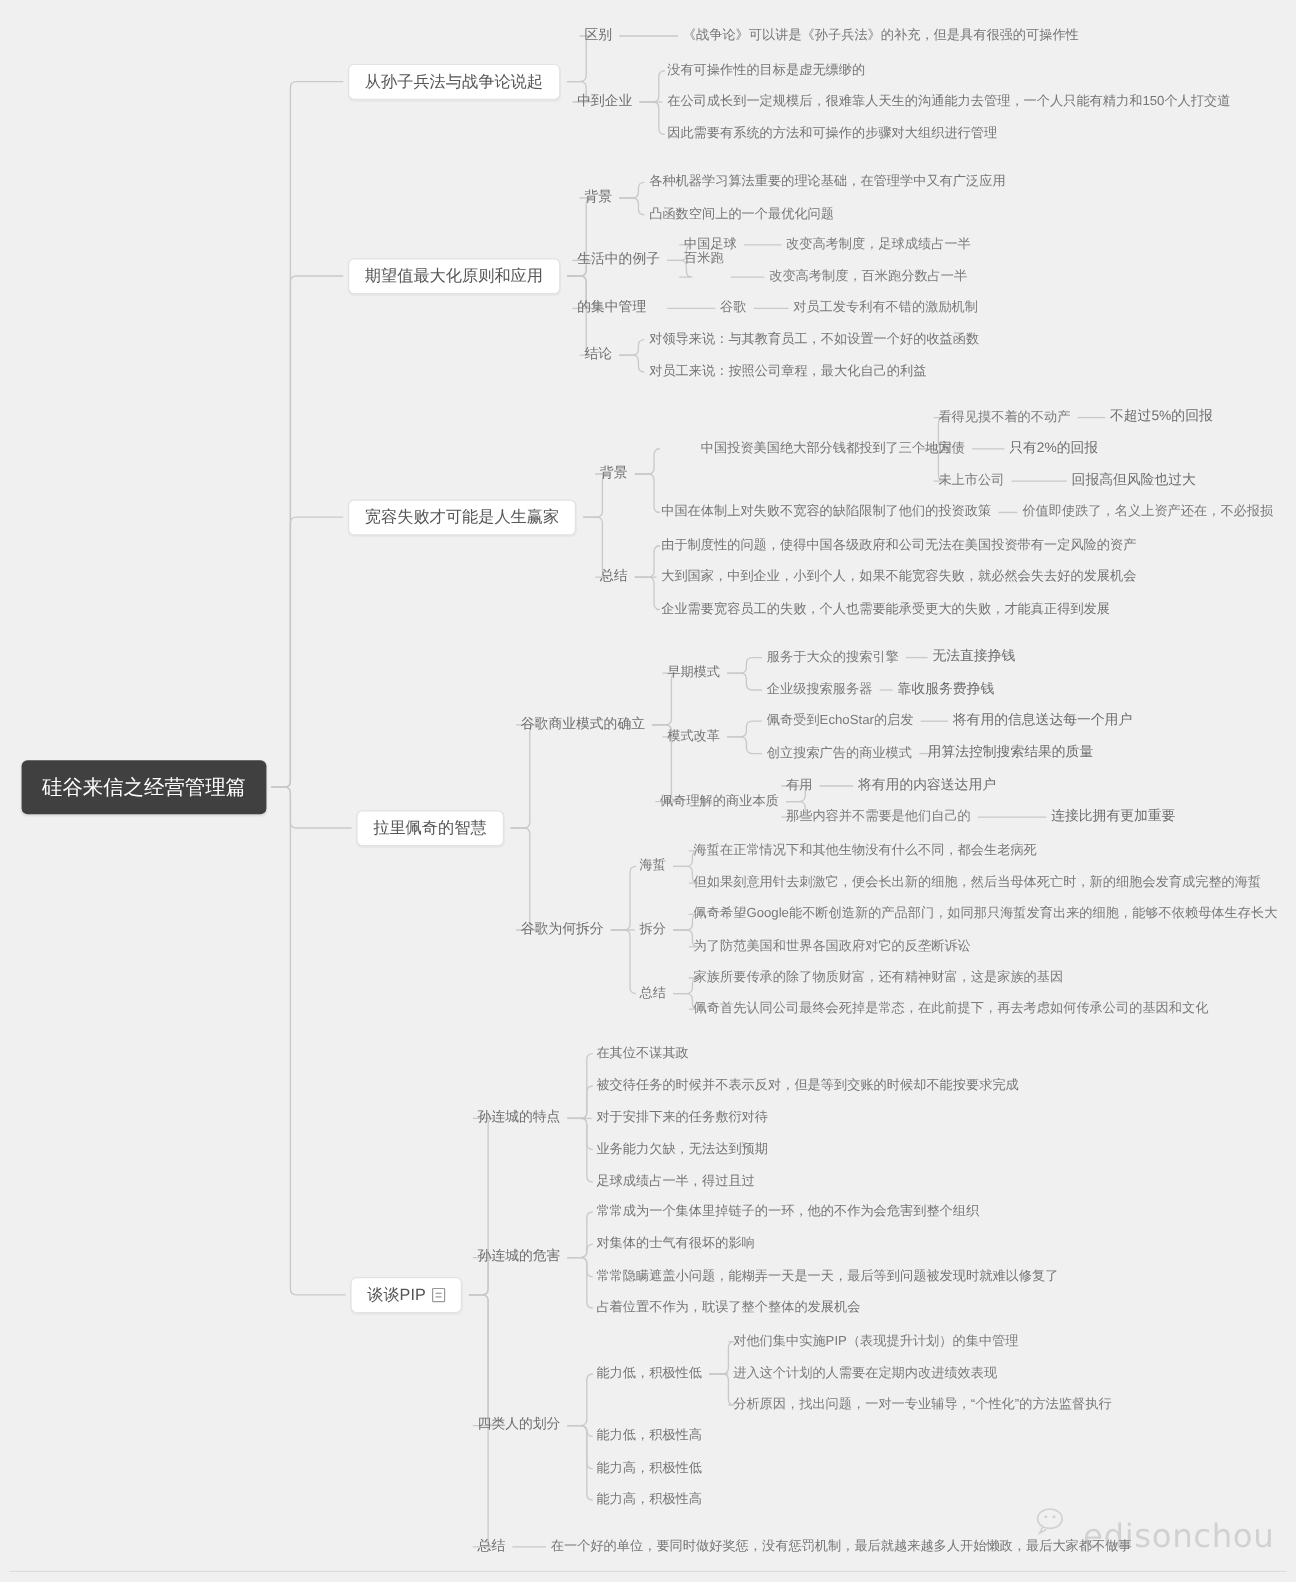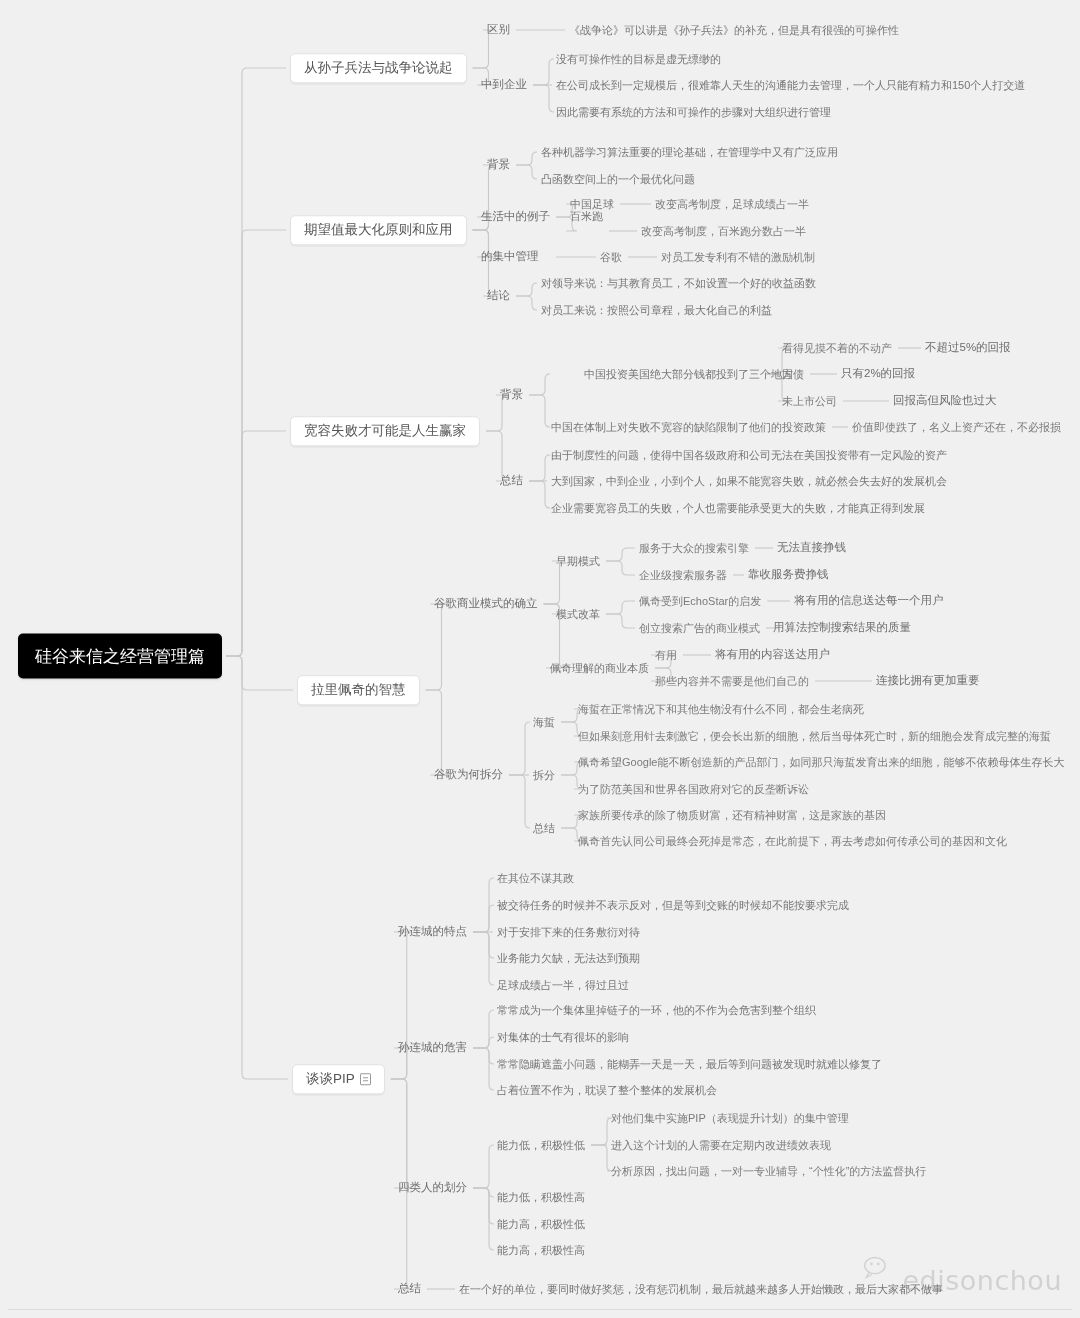--- a/index.html
+++ b/index.html
@@ -186,21 +186,21 @@
       <path d="M 591 1145 H 602 Q 607 1145 607 1140 V 1123 Q 607 1118 612 1118 H 607"></path>
       <path d="M 591 1145 L 607 1145"></path>
       <path d="M 591 1145 H 602 Q 607 1145 607 1150 V 1166 Q 607 1171 612 1171 H 607"></path>
       <path d="M 473 1188 H 484 Q 489 1188 489 1193 V 1192 Q 489 1197 494 1197 H 493"></path>
       <path d="M 473 1188 H 484 Q 489 1188 489 1193 V 1219 Q 489 1224 494 1224 H 493"></path>
       <path d="M 473 1188 H 484 Q 489 1188 489 1193 V 1245 Q 489 1250 494 1250 H 493"></path>
       <path d="M 390.765625 1079 H 401.765625 Q 406.765625 1079 406.765625 1084 V 1284 Q 406.765625 1289 411.765625 1289 H 394"></path>
       <path d="M 427 1289 L 455 1289"></path>
     </svg>
 
-  <div id="root" style="left: 18px; top: 656px; background: #000000;">
+  <div id="root" style="left: 18px; top: 656px; background: #404040;">
     <span>硅谷来信之经营管理篇</span>
   </div>
 
   <div id="nodes">
       <div class="node lvl1" style="left: 290px; top: 68px;"><span>从孙子兵法与战争论说起</span></div>
       <div class="node lvl2" style="left: 487px; top: 30px;"><span>区别</span></div>
       <div class="node lvl3" style="left: 569px; top: 30px;"><span>《战争论》可以讲是《孙子兵法》的补充，但是具有很强的可操作性</span></div>
       <div class="node lvl2" style="left: 481px; top: 85px;"><span>中到企业</span></div>
       <div class="node lvl3" style="left: 556px; top: 59px;"><span>没有可操作性的目标是虚无缥缈的</span></div>
       <div class="node lvl3" style="left: 556px; top: 85px;"><span>在公司成长到一定规模后，很难靠人天生的沟通能力去管理，一个人只能有精力和150个人打交道</span></div>

